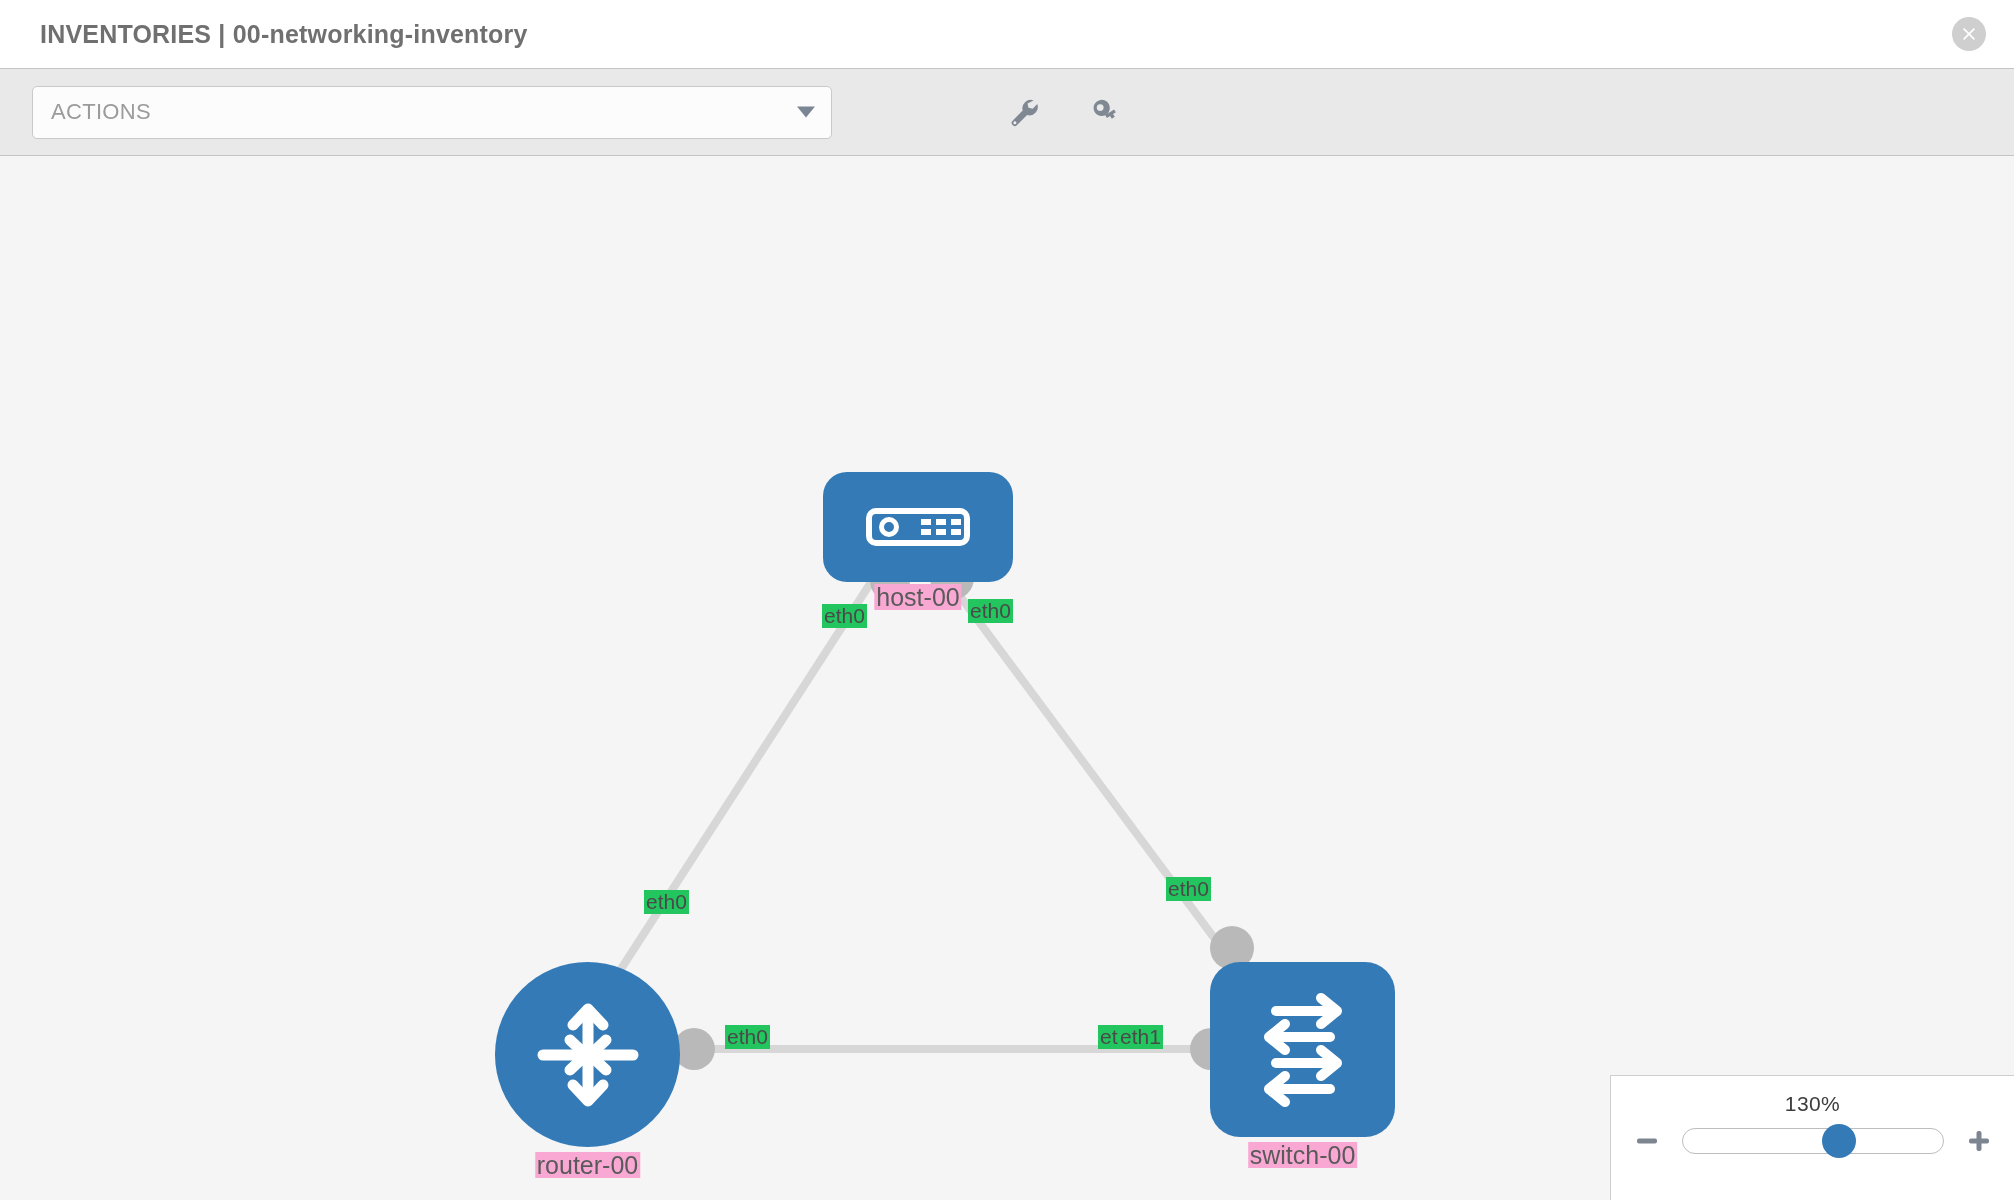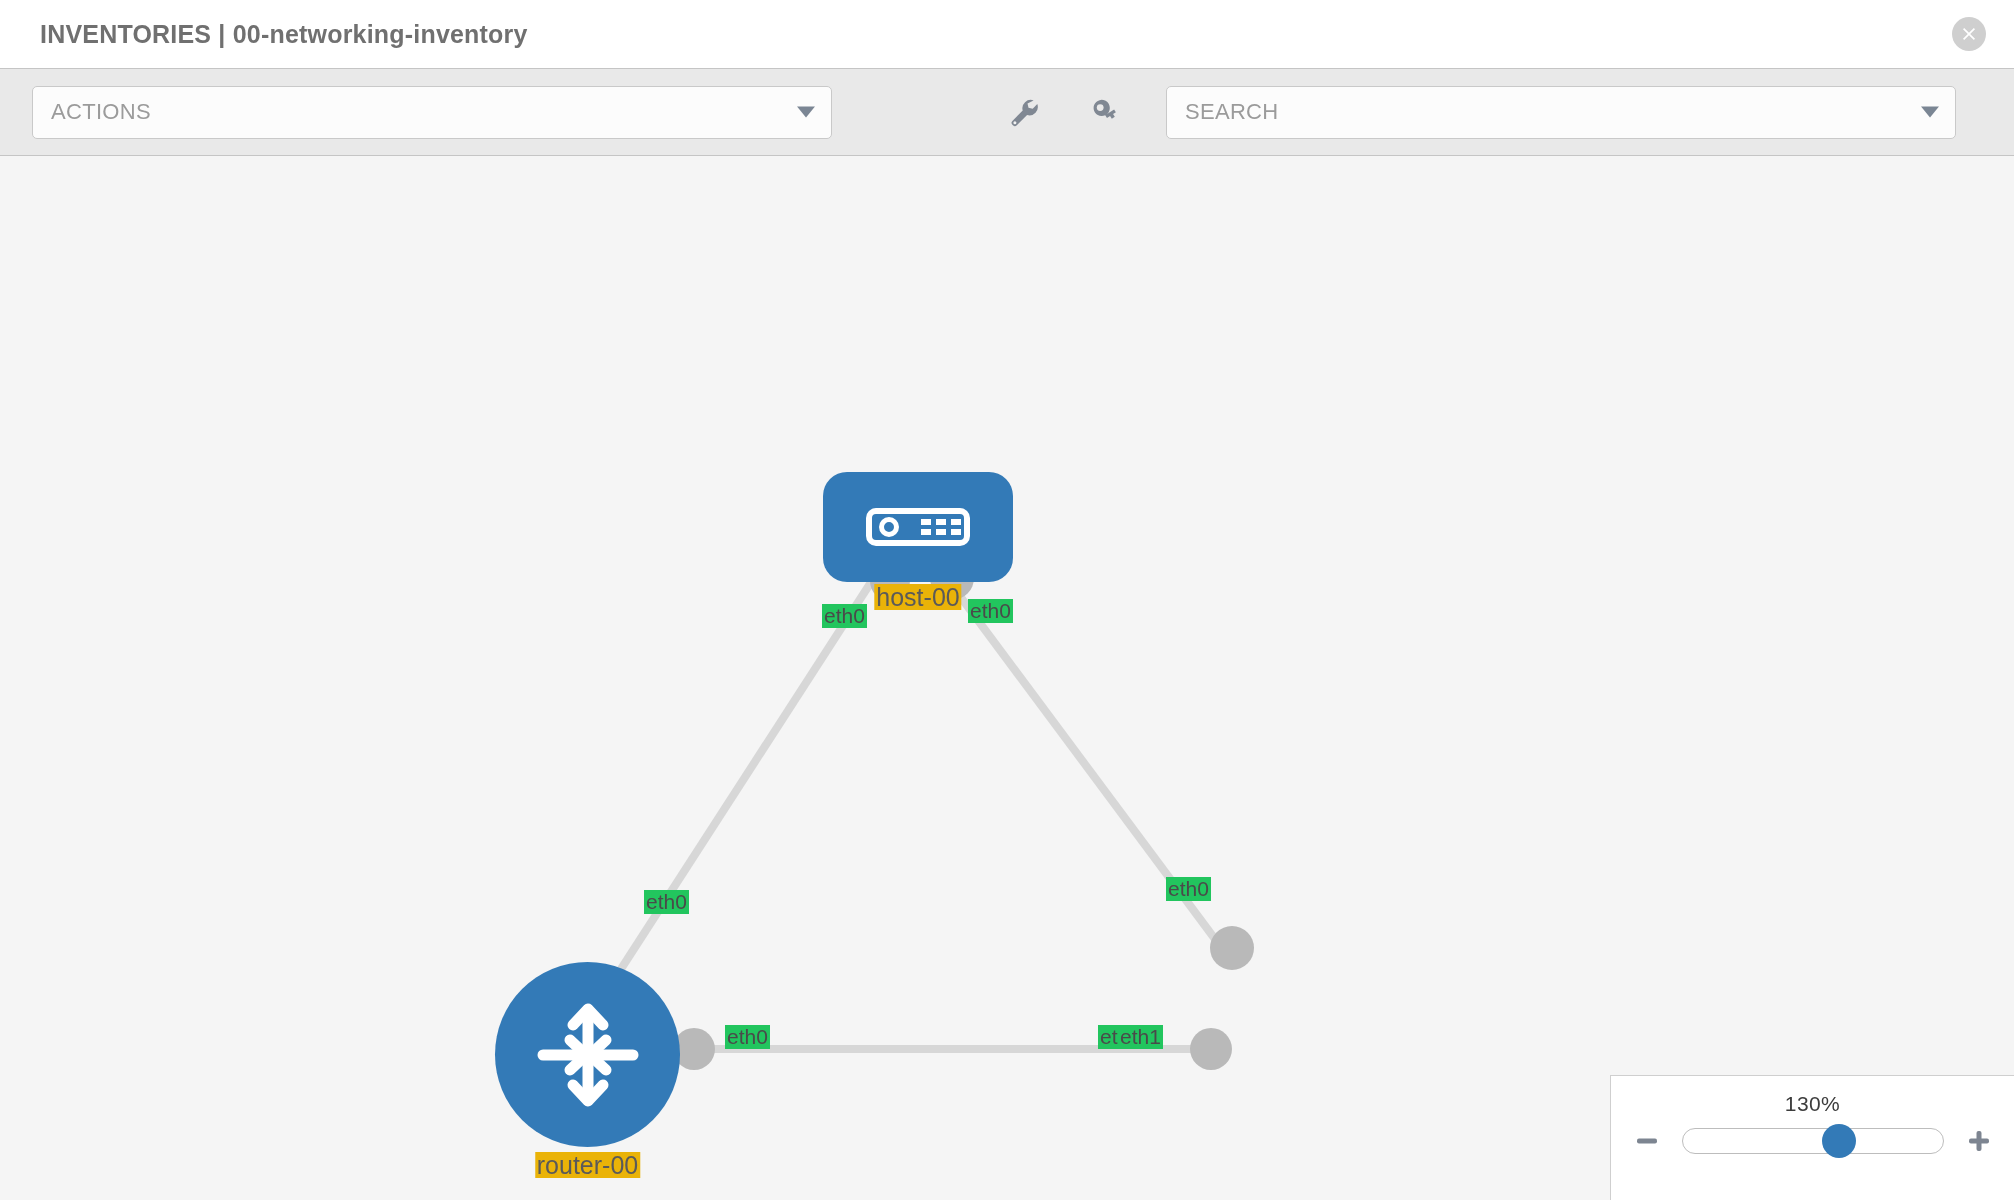--- a/index.html
+++ b/index.html
@@ -134,21 +134,21 @@
     align-items: center;
     justify-content: center;
   }
   .node-label {
     position: absolute;
     left: 50%;
     transform: translateX(-50%);
     white-space: nowrap;
     font-size: 25px;
     color: #5a5a5a;
-    background: #eab308;
+    background: #f9a8d4;
     padding: 0 2px;
     line-height: 1.05;
   }
 
   
   .port {
     position: absolute;
     background: #b9b9b9;
     border-radius: 50%;
   }
@@ -244,24 +244,20 @@
         </svg>
       </div>
       <div class="icon-btn">
         <svg width="34" height="34" viewBox="0 0 34 34" aria-hidden="true">
           <path d="M13.4 5.6 a8.1 8.1 0 1 0 4.9 14.5 l2.3 2.3 2.6 -2.6 2.3 2.3 2.5 -2.5 -2.3 -2.3 2.4 -2.4 -2.3 -2.3 -6.0 6.0 A8.1 8.1 0 0 0 13.4 5.6 z" fill="#808893" transform="rotate(12 17 15)"></path>
           <circle cx="12.2" cy="12.6" r="3.4" fill="#e9e9e9"></circle>
         </svg>
       </div>
     </div>
 
-    <div class="select-box search-select">
-      <span class="sel-text">SEARCH</span>
-      <span class="caret"></span>
-    </div>
   </div>
 
   <div class="canvas">
 
     <svg class="graph" viewBox="0 0 2014 1044" preserveAspectRatio="none">
 
       <line x1="875" y1="420" x2="610" y2="830" stroke="#d7d7d7" stroke-width="8"></line>
 
       <line x1="945" y1="420" x2="1235" y2="810" stroke="#d7d7d7" stroke-width="8"></line>
 
@@ -305,20 +301,41 @@
             <polyline points="41,44 57,59 41,74"></polyline>
 
             <line x1="104" y1="59" x2="62" y2="59"></line>
             <polyline points="77,44 61,59 77,74"></polyline>
           </g>
         </svg>
       </div>
       <div class="node-label" style="top:190px;">router-00</div>
     </div>
 
+    <div class="node" style="left:1210px; top:806px; width:185px; height:175px;">
+      <div class="node-shape" style="width:185px; height:175px; border-radius:30px;">
+        <svg width="120" height="118" viewBox="0 0 120 118" aria-hidden="true">
+          <g fill="none" stroke="#ffffff" stroke-width="10" stroke-linecap="round" stroke-linejoin="round">
+
+            <line x1="33" y1="20" x2="92" y2="20"></line>
+            <polyline points="78,7 94,20 78,33"></polyline>
+
+            <line x1="87" y1="46" x2="28" y2="46"></line>
+            <polyline points="42,33 26,46 42,59"></polyline>
+
+            <line x1="33" y1="72" x2="92" y2="72"></line>
+            <polyline points="78,59 94,72 78,85"></polyline>
+
+            <line x1="87" y1="98" x2="28" y2="98"></line>
+            <polyline points="42,85 26,98 42,111"></polyline>
+          </g>
+        </svg>
+      </div>
+      <div class="node-label" style="top:180px;">switch-00</div>
+    </div>
 
     <div class="edge-label" style="left:822px; top:448px;">eth0</div>
 
     <div class="edge-label" style="left:968px; top:443px;">eth0</div>
 
     <div class="edge-label" style="left:644px; top:734px;">eth0</div>
 
     <div class="edge-label" style="left:1166px; top:721px;">eth0</div>
 
     <div class="edge-label" style="left:725px; top:869px;">eth0</div>

